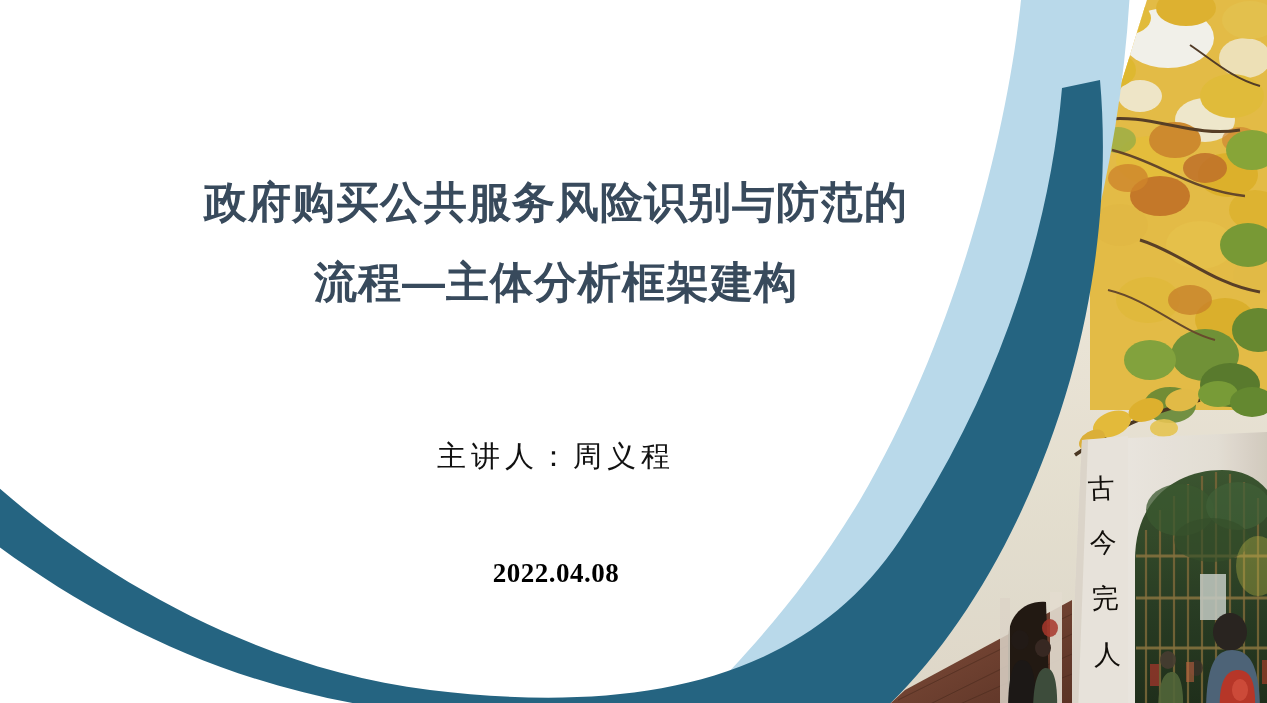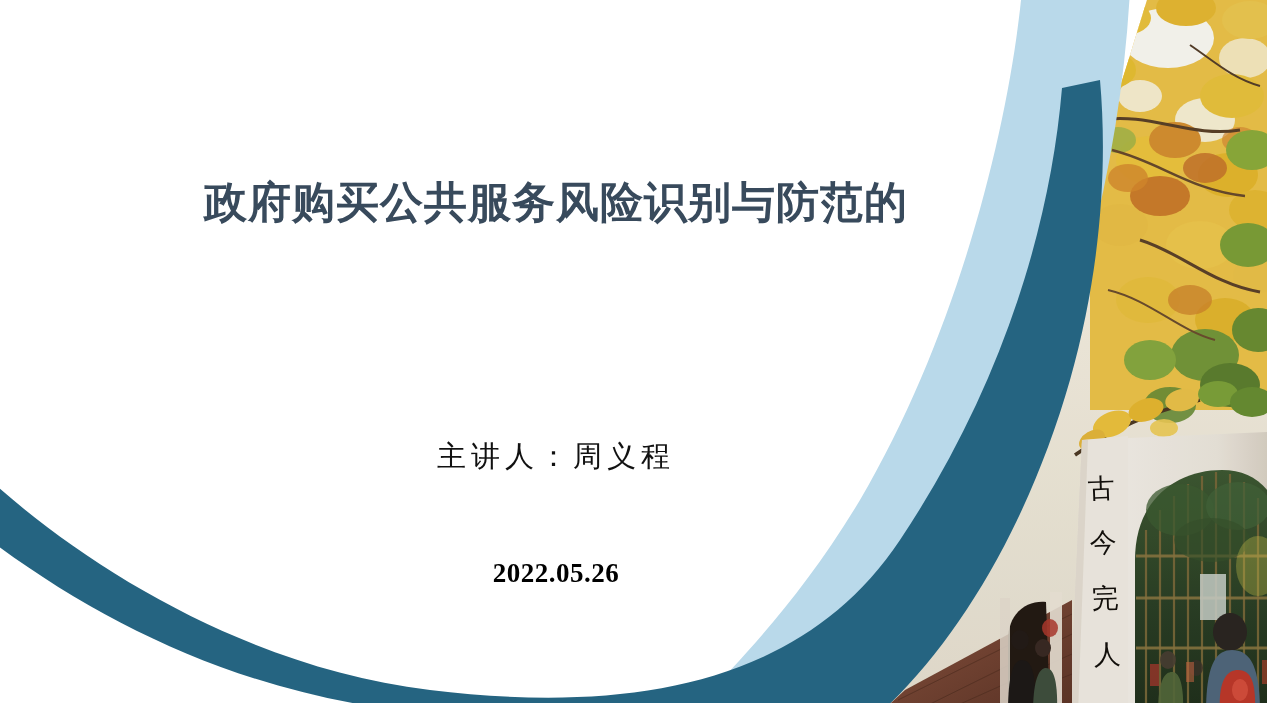--- a/index.html
+++ b/index.html
@@ -294,20 +294,21 @@
              C 110 630, 260 700, 430 713
              L 880 713
              C 960 640, 1030 520, 1070 380
              C 1100 274, 1108 170, 1100 80 Z" fill="#256481"></path>
   </svg>
 
   <div id="text-layer">
 
     <div class="title-line" id="title-line-1">政府购买公共服务风险识别与防范的</div>
 
+    <div class="title-line" id="title-line-2">流程—主体分析框架建构</div>
 
     <div id="presenter">主讲人：周义程</div>
 
-    <div id="date">2022.05.26</div>
+    <div id="date">2022.04.08</div>
 
   </div>
 
 </div>
 
 </body></html>

